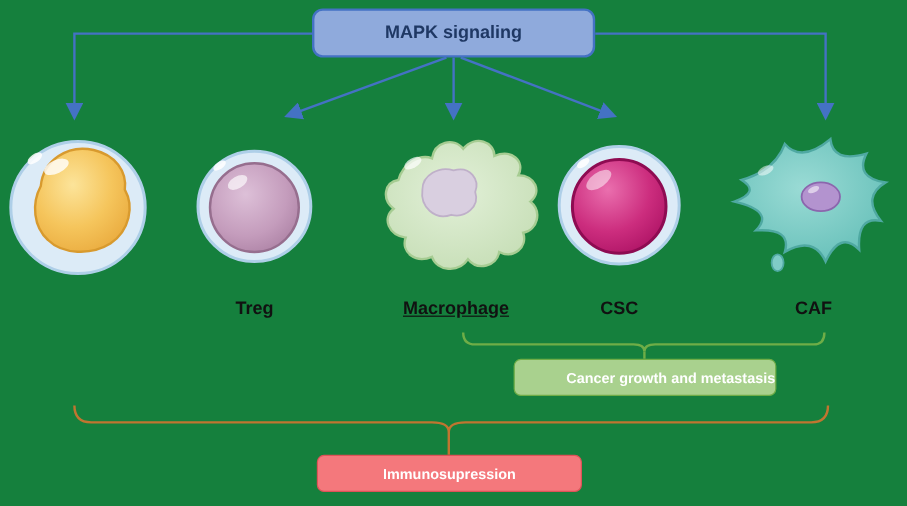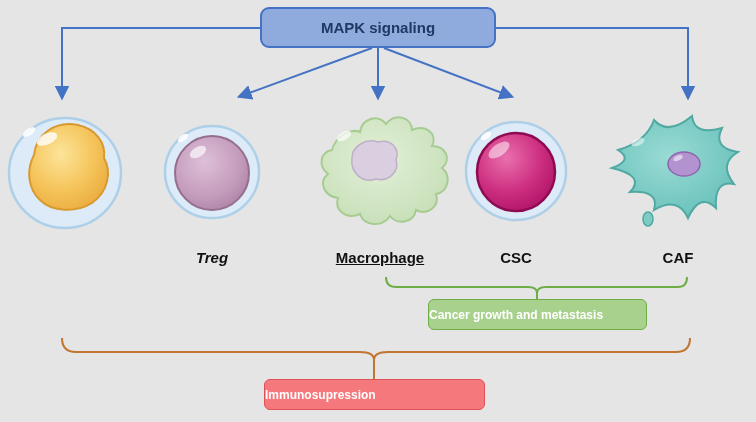--- a/index.html
+++ b/index.html
@@ -1,45 +1,45 @@
 <!DOCTYPE html>
 <html><head>
 <meta charset="utf-8">
 <style>
   html,body{margin:0;padding:0;background:#ffffff;}
   #stage{
-    position:relative;width:756px;height:422px;background:#e5e5e5;overflow:hidden;
+    position:relative;width:756px;height:422px;background:#15803d;overflow:hidden;
     font-family:"Liberation Sans", sans-serif;
   }
   #art{position:absolute;left:0;top:0;}
   .title-box{
     position:absolute;left:260px;top:7px;width:236px;height:41px;
     background:#8faadc;border:2px solid #4472c4;border-radius:9px;
     display:flex;align-items:center;justify-content:center;
     font-size:15px;font-weight:bold;color:#1f3864;box-sizing:border-box;
   }
   .cell-label{
     position:absolute;top:246px;height:22px;display:flex;align-items:center;justify-content:center;
     font-size:15px;font-weight:bold;color:#111111;
   }
   .lab-ctl{left:24px;width:80px;}
-  .lab-treg{left:172px;width:80px;font-style:italic;}
+  .lab-treg{left:172px;width:80px;}
   .lab-mac{left:318px;width:124px;text-decoration:underline;}
   .lab-csc{left:476px;width:80px;}
   .lab-caf{left:638px;width:80px;}
   .green-box{
     position:absolute;left:428px;top:299px;width:219px;height:31px;
     background:#a9d18e;border:1.5px solid #6fad47;border-radius:6px;
-    display:flex;align-items:center;justify-content:flex-start;
+    display:flex;align-items:center;justify-content:flex-end;
     font-size:12px;font-weight:bold;color:#ffffff;box-sizing:border-box;
   }
   .red-box{
     position:absolute;left:264px;top:379px;width:221px;height:31px;
     background:#f4787c;border:1.5px solid #df5258;border-radius:6px;
-    display:flex;align-items:center;justify-content:flex-start;
+    display:flex;align-items:center;justify-content:center;
     font-size:12px;font-weight:bold;color:#ffffff;box-sizing:border-box;
   }
 </style>
 </head>
 <body>
 
 <div id="stage">
 
   <svg id="art" width="756" height="422" viewBox="0 0 756 422">
     <defs>

